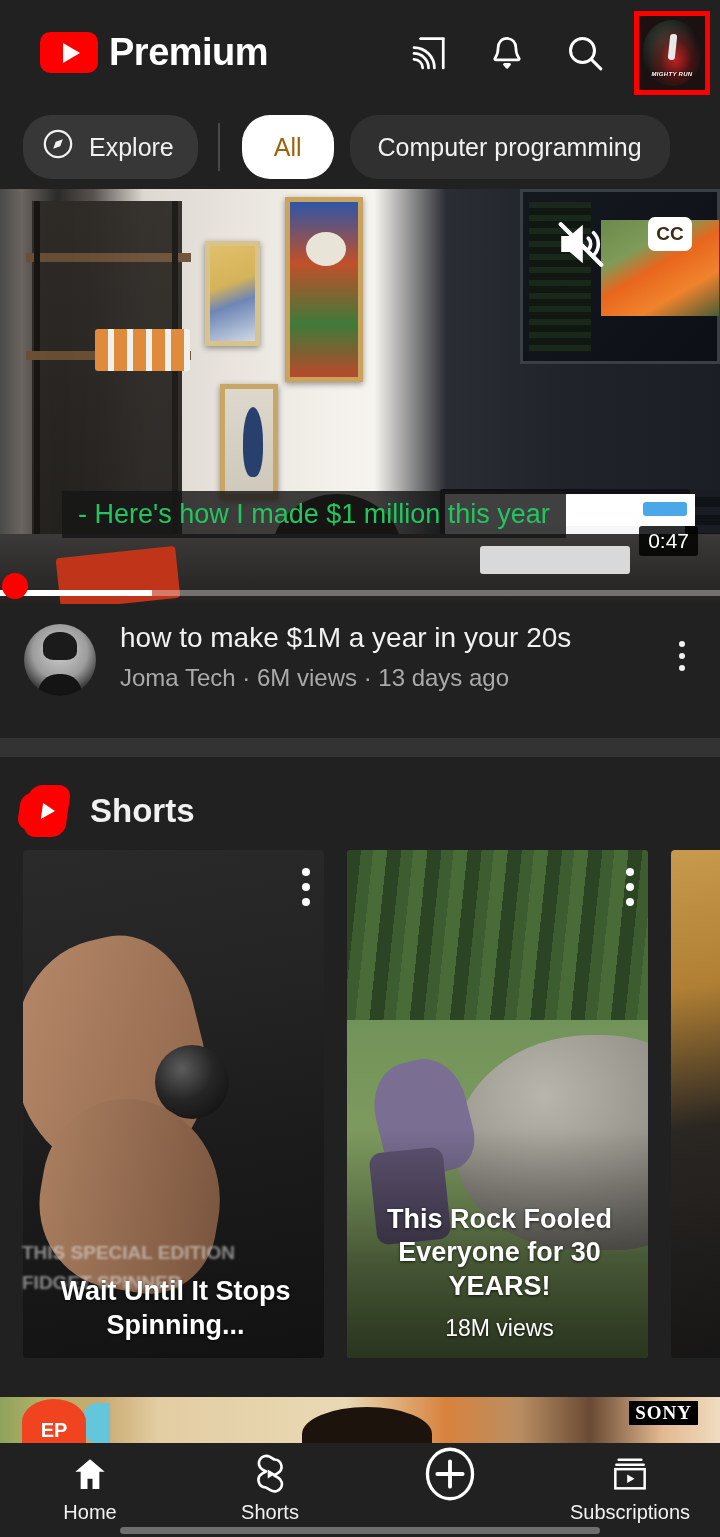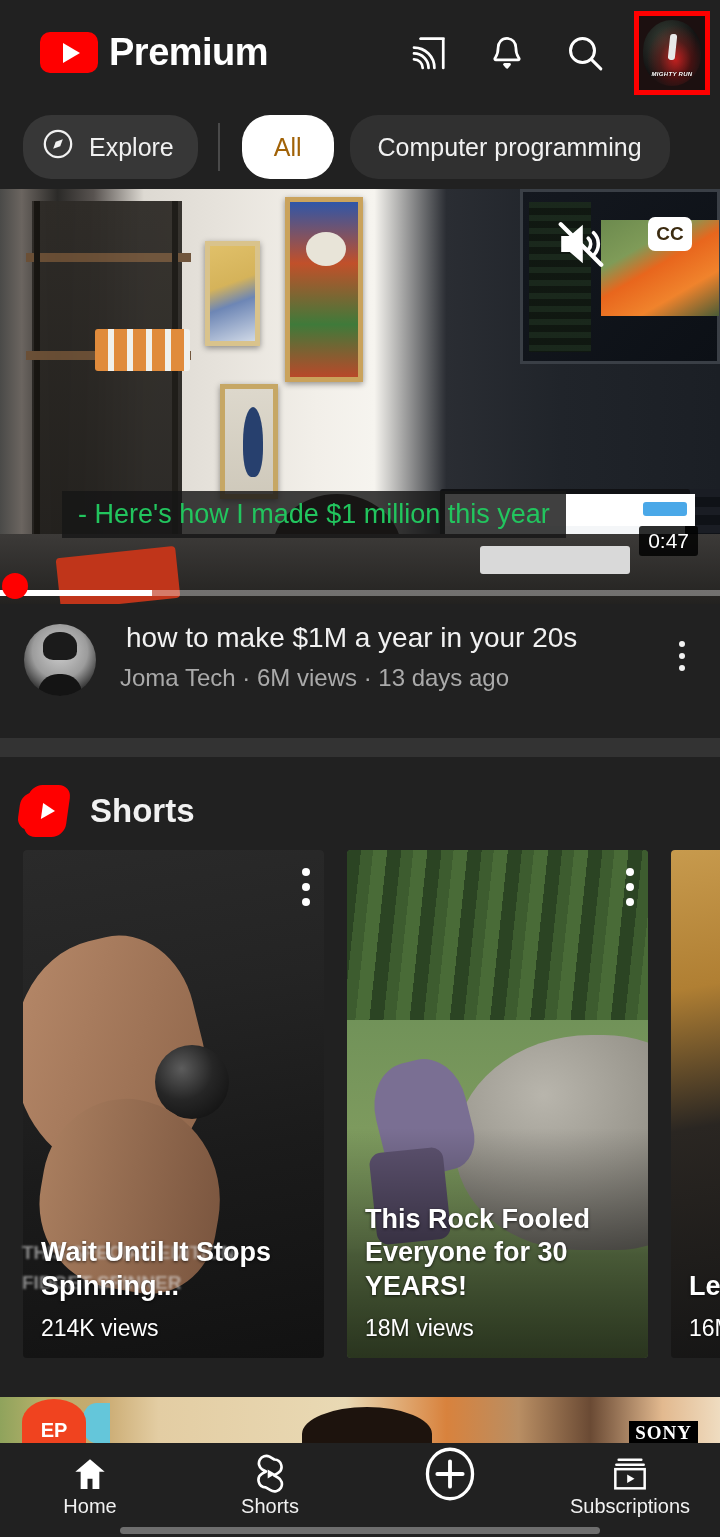--- a/index.html
+++ b/index.html
@@ -155,21 +155,21 @@
   .meta { position: absolute; top: 604px; left: 0; width: 720px; height: 134px; background: #212121; }
   .meta-av {
     position:absolute; left: 24px; top: 20px; width: 72px; height: 72px; border-radius: 50%;
     background: radial-gradient(circle at 50% 38%, #cfcfcf 0%, #9c9c9c 48%, #2a2a2a 78%, #1a1a1a 100%);
     overflow: hidden;
   }
   .meta-av::before { content:""; position:absolute; left:19px; top:8px; width:34px; height:28px; background:#1b1b1b; border-radius: 48% 48% 30% 30%; }
   .meta-av::after { content:""; position:absolute; left:14px; top:50px; width:44px; height:26px; background:#141414; border-radius: 20px 20px 0 0; }
   .meta-title {
     position:absolute; left: 120px; top: 18px; width: 540px;
-    color: #f1f1f1; font-size: 28px; font-weight: 500; margin-left: 6px;
+    color: #f1f1f1; font-size: 28px; font-weight: 500;
   }
   .meta-sub { position:absolute; left: 120px; top: 60px; color: #aaaaaa; font-size: 24px; }
   .meta-menu { position:absolute; right: 14px; top: 22px; width: 48px; height: 60px; display:flex; flex-direction:column; align-items:center; justify-content:center; gap:6px; }
   .meta-menu i { width:6px; height:6px; border-radius:50%; background:#f1f1f1; display:block; }
 
   .divider { position:absolute; top: 738px; left:0; width: 720px; height: 19px; background: #333333; }
 
   
   .shorts-sec { position:absolute; top: 757px; left: 0; width: 720px; height: 640px; background: #212121; }
   .shorts-head { position:absolute; left: 26px; top: 28px; display:flex; align-items:center; }
@@ -218,47 +218,47 @@
   .t2-legs { position:absolute; left: 26px; top: 300px; width: 74px; height: 92px; background:#5f5472; border-radius: 12px; transform: rotate(-6deg);}
   .t2-shade { position:absolute; left:0; bottom:0; width:301px; height:230px;
     background: linear-gradient(180deg, rgba(0,0,0,0) 0%, rgba(0,0,0,.45) 55%, rgba(0,0,0,.62) 100%); }
 
   .thumb3 { position:absolute; inset:0;
     background: linear-gradient(170deg,#c79a4d 0%,#b07f33 26%,#2a2622 52%,#141414 100%); }
 
   .scard-menu { position:absolute; right: 14px; top: 18px; display:flex; flex-direction:column; gap:7px; align-items:center; z-index: 5;}
   .scard-menu i { width:8px; height:8px; border-radius:50%; background:#fff; display:block; }
 
-  .scard-text { position:absolute; left: 18px; right: 14px; bottom: 16px; z-index: 4; }
+  .scard-text { position:absolute; left: 18px; right: 14px; bottom: 16px; z-index: 4; text-align: center; }
   .scard-title { color:#fff; font-size: 27px; font-weight: 700; line-height: 1.24; text-shadow: 0 1px 3px rgba(0,0,0,.7); }
   .scard-views { color:#fff; font-size: 23px; font-weight: 400; margin-top: 12px; text-shadow: 0 1px 3px rgba(0,0,0,.7); }
   .ghost-text {
     position:absolute; left: 22px; top: 1238px; width: 280px; z-index: 3;
     color: rgba(225,225,225,.55); font-size: 19px; font-weight: 700; line-height: 1.6;
     filter: blur(1.2px); pointer-events: none;
   }
 
   
   .peek { position:absolute; top: 1397px; left: 0; width: 720px; height: 46px; overflow:hidden;
     background: linear-gradient(90deg,#8fa35c 0%,#b6b06a 6%,#c9a96f 14%,#e3cda3 22%,#e9d9b4 48%,#d8823d 62%,#b98e63 72%,#6a4a34 82%,#e2b98f 92%,#efdcc0 100%); }
   .peek-ep { position:absolute; left: 22px; top: 2px; width: 64px; height: 46px; background:#f0431f; border-radius: 50% 50% 0 0; }
   .peek-ep span { position:absolute; left: 0; right:0; top: 20px; text-align:center; color:#fff; font-size: 20px; font-weight: 700; }
   .peek-teal { position:absolute; left: 82px; top: 6px; width: 28px; height: 40px; background:#64c6da; border-radius: 60% 0 0 60%; }
   .peek-head { position:absolute; left: 302px; top: 10px; width: 130px; height: 54px; background:#1d130d; border-radius: 52% 52% 0 0; }
-  .peek-sony { position:absolute; right: 22px; top: 24px; background:#000; padding: 1px 6px; }
+  .peek-sony { position:absolute; right: 22px; top: 4px; background:#000; padding: 1px 6px; }
   .peek-sony span { color:#fff; font-size: 19px; font-weight:700; font-family:"Liberation Serif", serif; letter-spacing: 1px; }
 
   
   .bottomnav {
     position:absolute; bottom: 0; left: 0; width: 720px; height: 94px;
     background: #212121; display:flex; align-items: flex-start; padding-top: 10px;
   }
   .navitem { flex: 1; display:flex; flex-direction:column; align-items:center; justify-content:flex-start; }
   .navicon { height: 42px; display:flex; align-items:center; justify-content:center; }
-  .navlabel { color:#f1f1f1; font-size: 20px; }
+  .navlabel { color:#f1f1f1; font-size: 20px; margin-top: 6px; }
   .gesture {
     position:absolute; bottom: 3px; left: 120px; width: 480px; height: 7px;
     background: #6e6e6e; border-radius: 4px;
   }
 </style>
 </head>
 <body>
 
 <div id="app">
 
@@ -397,21 +397,20 @@
             <div class="spinner"></div>
             <div class="hand2"></div>
         </div>
         <div class="scard-menu">
             <i></i>
             <i></i>
             <i></i>
           </div>
         <div class="scard-text">
           <div class="scard-title">Wait Until It Stops Spinning...</div>
-          <div class="scard-views">214K views</div>
         </div>
       </div>
 
       <div class="scard c2">
         <div class="thumb2">
           <div class="t2-trees"></div>
           <div class="t2-rock"></div>
           <div class="t2-person"></div>
           <div class="t2-legs"></div>
           <div class="t2-shade"></div>

